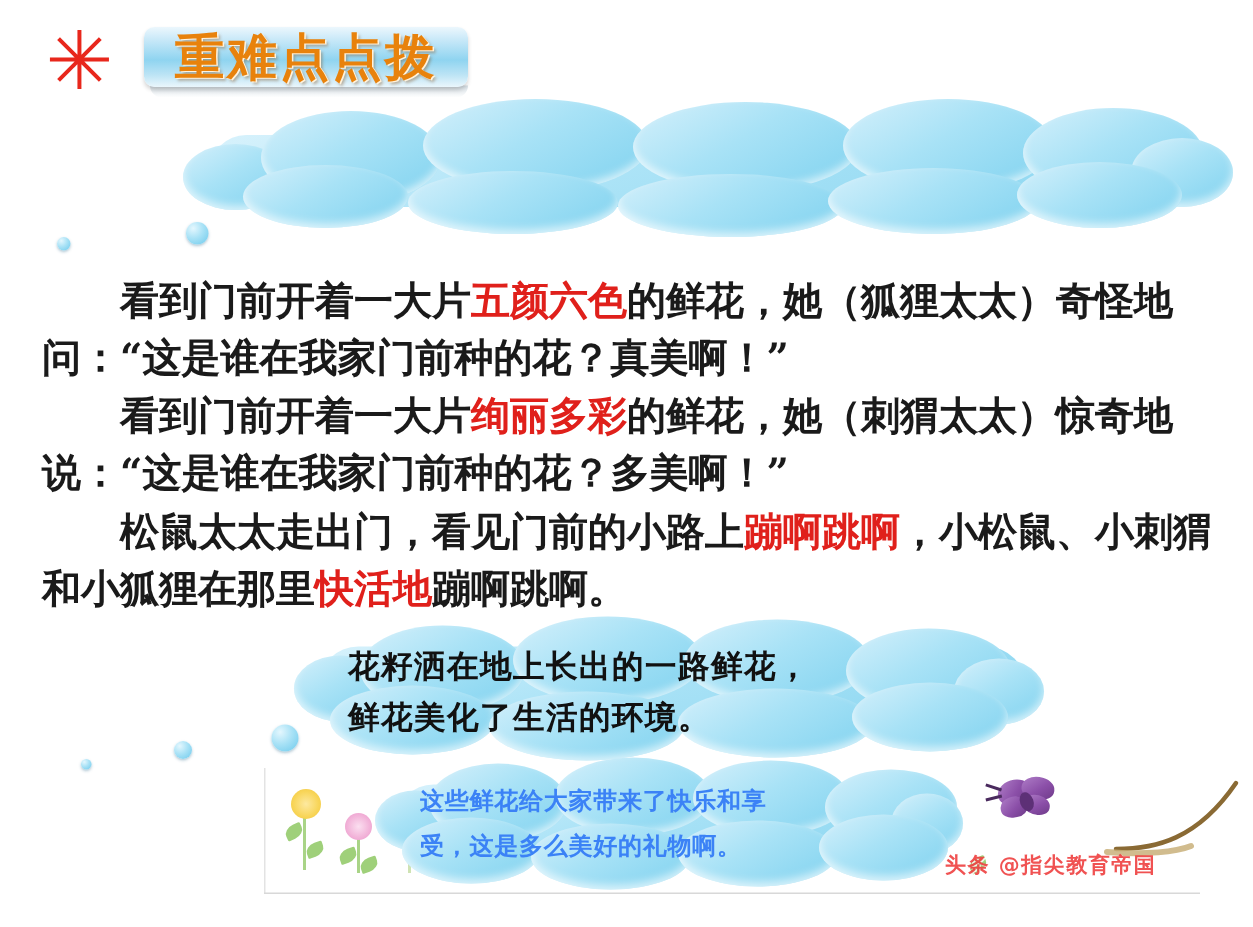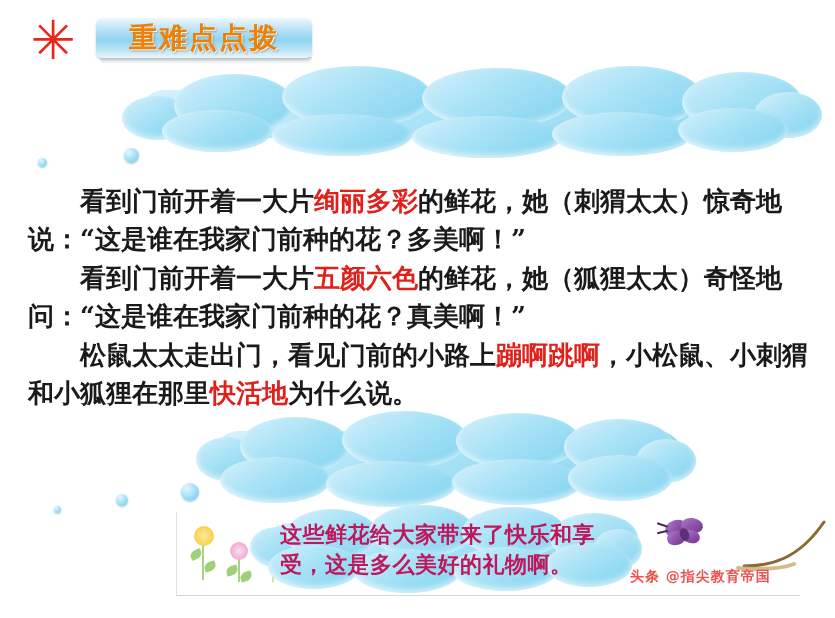--- a/index.html
+++ b/index.html
@@ -21,21 +21,21 @@
   
   .banner{
     position:absolute;left:96px;top:18px;width:216px;height:40px;
     border-radius:7px;
     background:linear-gradient(to bottom,#ecf7fd 0%,#c7e8f8 22%,#8fd4f0 55%,#bde4f5 80%,#eaf6fc 100%);
     box-shadow:0 2px 3px rgba(0,0,0,.18);
     display:flex;align-items:center;justify-content:center;
   }
   .banner-text{
     font-family:Liberation Serif, serif;
-    font-size:28px;font-weight:700;letter-spacing:2px;
+    font-size:33px;font-weight:700;letter-spacing:2px;
     color:#e8820c;
     text-shadow:1px 1px 0 #fff3dd, 2px 2px 2px rgba(120,60,0,.35);
     white-space:nowrap;
   }
   .banner-shadow{
     position:absolute;left:100px;top:57px;width:212px;height:8px;
     background:linear-gradient(to bottom,rgba(120,150,170,.30),rgba(255,255,255,0));
     border-radius:0 0 8px 8px;
   }
 
@@ -68,21 +68,21 @@
     left:36px;top:16px;width:430px;
     font-size:21px;font-weight:700;color:#111111;
     font-family:"DejaVu Serif","Liberation Serif",serif;
     line-height:34px;letter-spacing:1px;
   }
 
   
   #cloud-bot{left:250px;top:505px;width:390px;height:88px;}
   #cloud-bot .txt{
     left:30px;top:14px;width:340px;
-    font-size:22px;font-weight:700;color:#be185d;
+    font-size:16px;font-weight:700;color:#3b82f6;
     font-family:"DejaVu Serif","Liberation Serif",serif;
     line-height:30px;letter-spacing:.5px;
   }
 
   
   .bubble{
     position:absolute;border-radius:50%;
     background:radial-gradient(circle at 32% 28%,#e4f7fe 0%,#a9e2f6 45%,#6cc9ec 100%);
     box-shadow:0 1px 2px rgba(80,130,160,.45);
   }
@@ -176,41 +176,42 @@
     <div class="lobe" style="left:150px;top:48px;width:140px;height:42px;"></div>
     <div class="lobe" style="left:290px;top:50px;width:150px;height:42px;"></div>
     <div class="lobe" style="left:430px;top:46px;width:140px;height:44px;"></div>
     <div class="lobe" style="left:556px;top:42px;width:110px;height:44px;"></div>
   </div>
 
   <div class="bubble" style="left:124px;top:148px;width:15px;height:15px;"></div>
   <div class="bubble" style="left:38px;top:158px;width:9px;height:9px;"></div>
 
   <div id="bodytext">
+      <p><span>看到门前开着一大片</span><span class="hl">五颜六色</span><span>的鲜花，她（狐狸太太）奇怪地问：“这是谁在我家门前种的花？真美啊！”</span></p>
       <p><span>看到门前开着一大片</span><span class="hl">绚丽多彩</span><span>的鲜花，她（刺猬太太）惊奇地说：“这是谁在我家门前种的花？多美啊！”</span></p>
-      <p><span>看到门前开着一大片</span><span class="hl">五颜六色</span><span>的鲜花，她（狐狸太太）奇怪地问：“这是谁在我家门前种的花？真美啊！”</span></p>
-      <p><span>松鼠太太走出门，看见门前的小路上</span><span class="hl">蹦啊跳啊</span><span>，小松鼠、小刺猬和小狐狸在那里</span><span class="hl">快活地</span><span>为什么说。</span></p>
+      <p><span>松鼠太太走出门，看见门前的小路上</span><span class="hl">蹦啊跳啊</span><span>，小松鼠、小刺猬和小狐狸在那里</span><span class="hl">快活地</span><span>蹦啊跳啊。</span></p>
     </div>
 
   <div class="bubble" style="left:181px;top:483px;width:18px;height:18px;"></div>
   <div class="bubble" style="left:116px;top:494px;width:12px;height:12px;"></div>
   <div class="bubble" style="left:54px;top:506px;width:7px;height:7px;"></div>
 
   <div class="cloud" id="cloud-mid">
     <div class="body" style="left:16px;top:20px;width:472px;height:54px;"></div>
     <div class="lobe" style="left:0px;top:26px;width:62px;height:44px;"></div>
     <div class="lobe" style="left:44px;top:6px;width:110px;height:58px;"></div>
     <div class="lobe" style="left:146px;top:0px;width:126px;height:58px;"></div>
     <div class="lobe" style="left:260px;top:2px;width:124px;height:56px;"></div>
     <div class="lobe" style="left:368px;top:8px;width:110px;height:56px;"></div>
     <div class="lobe" style="left:440px;top:28px;width:60px;height:44px;"></div>
     <div class="lobe" style="left:24px;top:46px;width:110px;height:46px;"></div>
     <div class="lobe" style="left:130px;top:50px;width:130px;height:46px;"></div>
     <div class="lobe" style="left:256px;top:48px;width:130px;height:46px;"></div>
     <div class="lobe" style="left:372px;top:44px;width:104px;height:46px;"></div>
+    <div class="txt"><span>花籽洒在地上长出的一路鲜花，</span><br><span>鲜花美化了生活的环境。</span></div>
   </div>
 
   <div id="illus">
     <div class="leftedge"></div>
     <div class="baseline"></div>
 
     <div>
       <div class="greenstem" style="left:26px;top:26px;height:42px;"></div>
       <div class="petal-sun" style="left:18px;top:14px;"></div>
       <div class="leaf" style="left:14px;top:38px;transform:rotate(-25deg);"></div>

